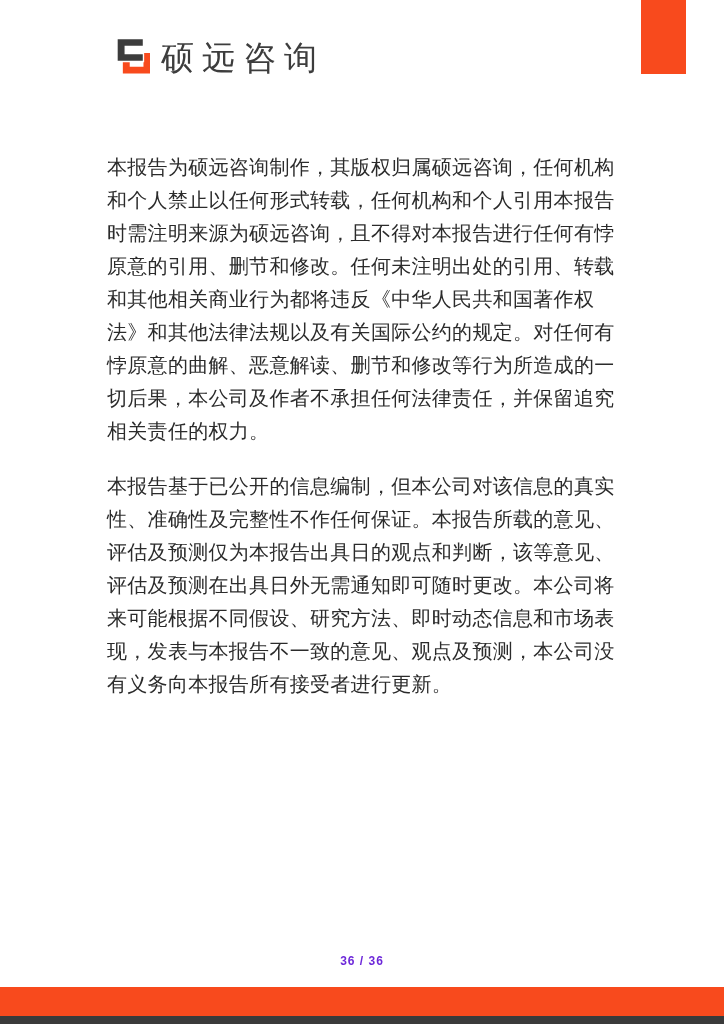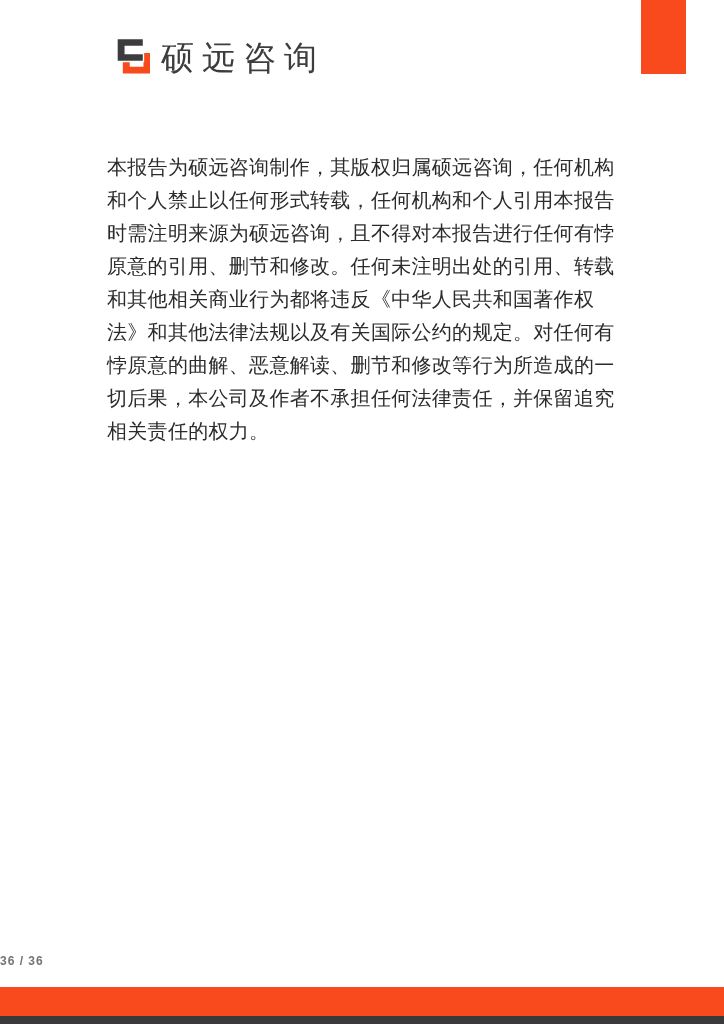--- a/index.html
+++ b/index.html
@@ -50,24 +50,24 @@
     width:524px;
     font-size:20px;line-height:33px;
     letter-spacing:0.3px;
     color:var(--text-primary);
     text-align:left;
   }
   .body-text p{margin:0 0 12px 0;}
   .body-text p.gap-lg{margin-bottom:22px;}
   .page-number{
     position:absolute;left:0;right:0;top:954px;
-    text-align:left;
+    text-align:center;
     font-size:12px;font-weight:bold;
     letter-spacing:1px;
-    color:#737373;
+    color:#6d28d9;
   }
   .footer-orange{
     position:absolute;left:0;top:987px;
     width:100%;height:29px;
     background:var(--accent-orange);
   }
   .footer-dark{
     position:absolute;left:0;top:1016px;
     width:100%;height:8px;
     background:var(--footer-dark);
@@ -86,20 +86,21 @@
         <path d="M17,42 H96 V102 H17 Z M37,62 V82 H77 V62 Z" fill="#F84A1D" fill-rule="evenodd"></path>
         <path d="M0,0 H77 V23 H24 V44 H77 V67 H0 Z" fill="#3C3C3C" stroke="#FFFFFF" stroke-width="4"></path>
       </svg>
       <span class="logo-text">硕远咨询</span>
     </div>
   </header>
 
 
   <main class="body-text">
     <p class="gap-lg">本报告为硕远咨询制作，其版权归属硕远咨询，任何机构和个人禁止以任何形式转载，任何机构和个人引用本报告时需注明来源为硕远咨询，且不得对本报告进行任何有悖原意的引用、删节和修改。任何未注明出处的引用、转载和其他相关商业行为都将违反《中华人民共和国著作权法》和其他法律法规以及有关国际公约的规定。对任何有悖原意的曲解、恶意解读、删节和修改等行为所造成的一切后果，本公司及作者不承担任何法律责任，并保留追究相关责任的权力。</p>
+    <p>本报告基于已公开的信息编制，但本公司对该信息的真实性、准确性及完整性不作任何保证。本报告所载的意见、评估及预测仅为本报告出具日的观点和判断，该等意见、评估及预测在出具日外无需通知即可随时更改。本公司将来可能根据不同假设、研究方法、即时动态信息和市场表现，发表与本报告不一致的意见、观点及预测，本公司没有义务向本报告所有接受者进行更新。</p>
   </main>
 
   <footer>
     <div class="page-number">36 / 36</div>
     <div class="footer-orange"></div>
     <div class="footer-dark"></div>
   </footer>
 
 </div>
 

